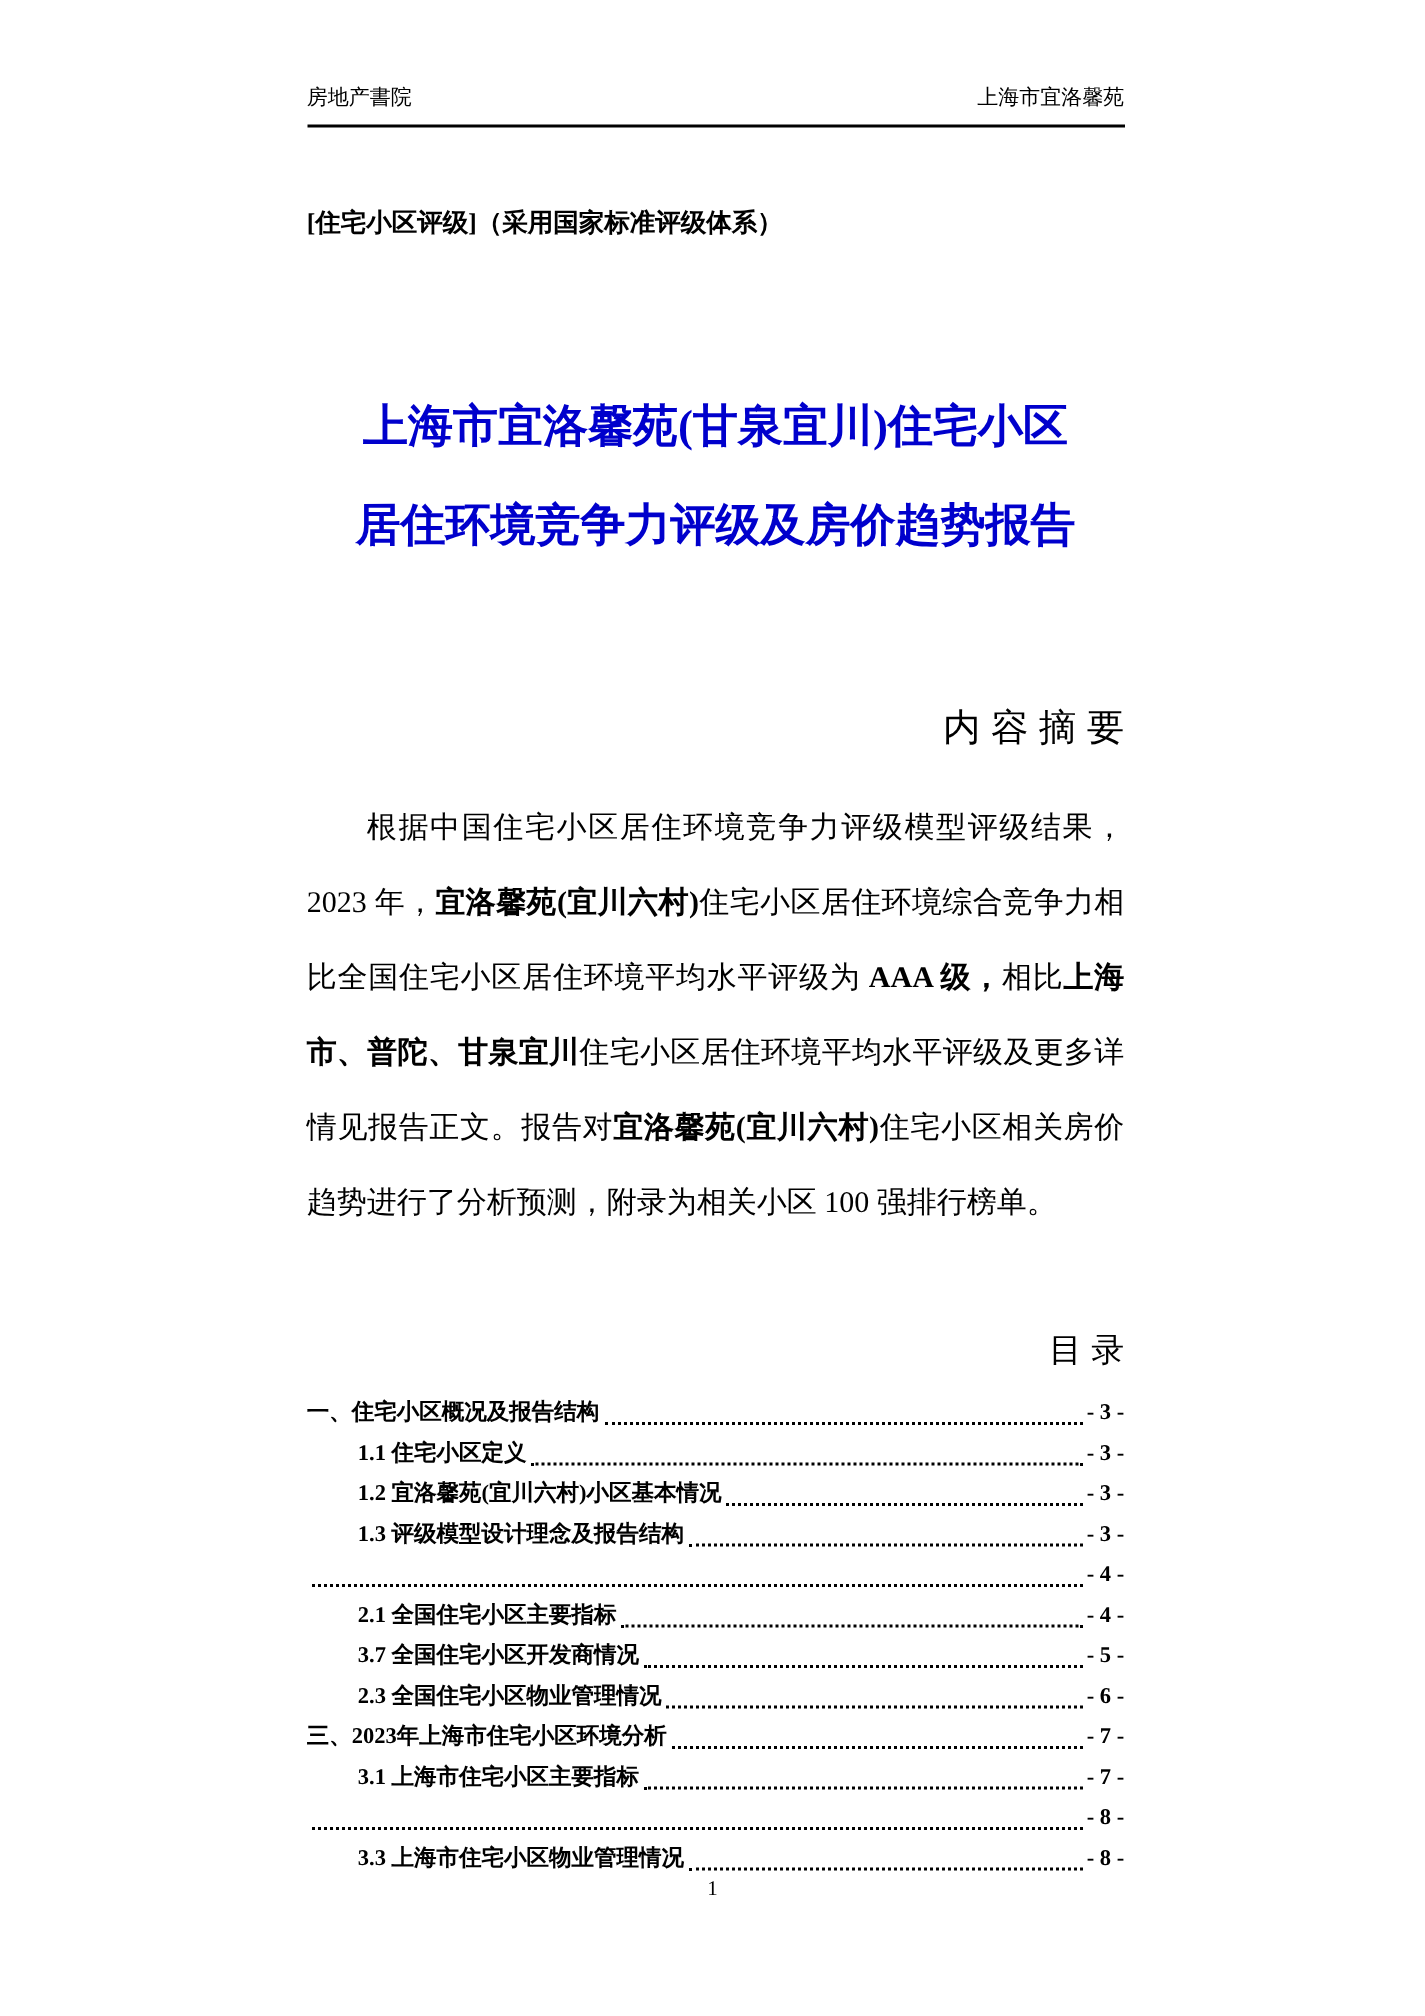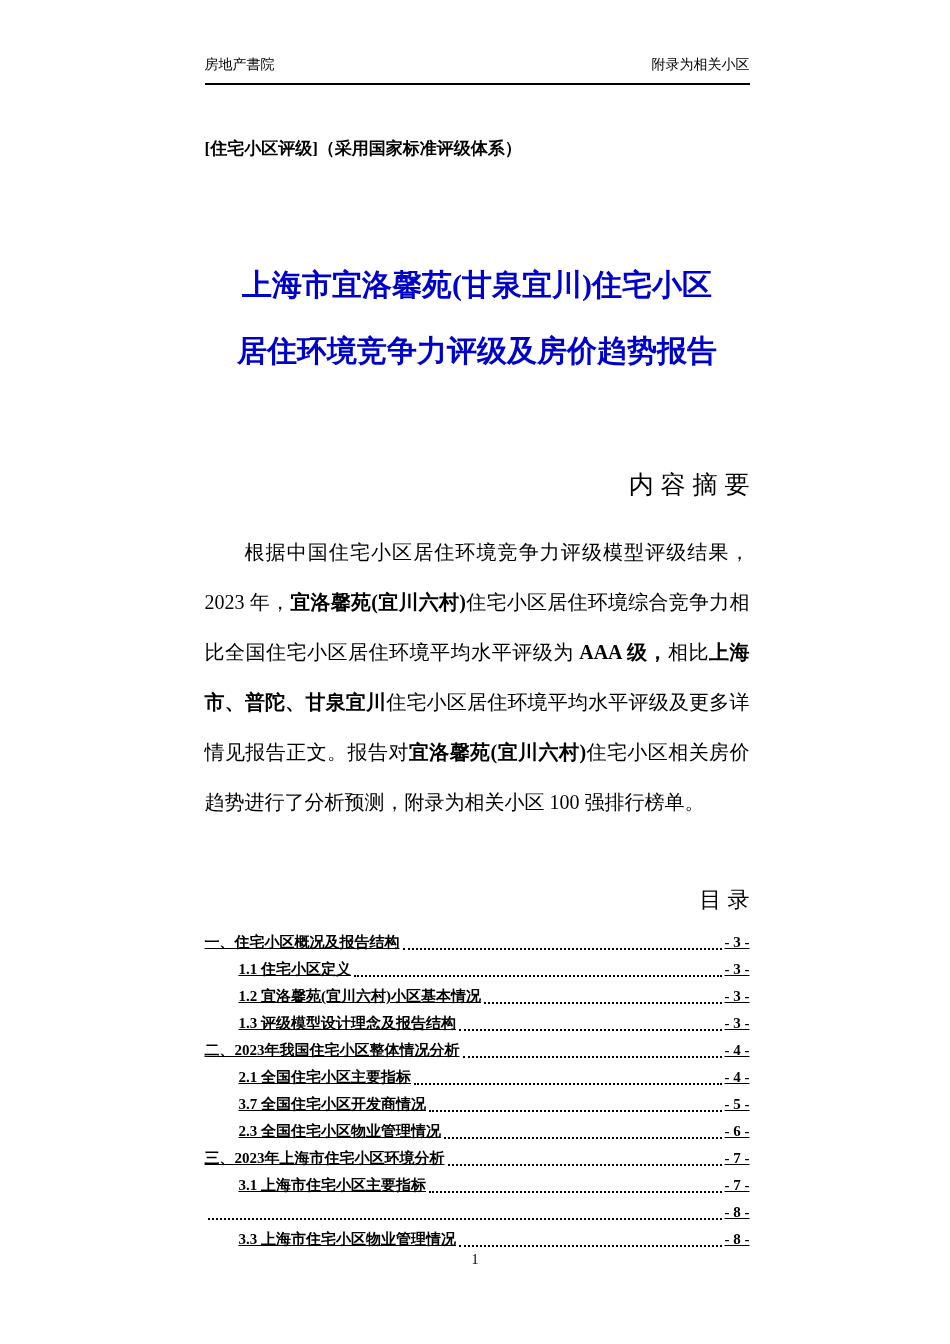--- a/index.html
+++ b/index.html
@@ -59,21 +59,20 @@
   
   .toc {
     margin-top: 14px;
     font-size: 15px;
   }
   .toc-row {
     display: flex;
     align-items: flex-end;
     line-height: 27px;
     cursor: default;
-    text-decoration: underline;
   }
   .toc-label { font-weight: bold; white-space: nowrap; }
   .toc-sub .toc-label { padding-left: 34px; }
   .toc-leader {
     flex: 1;
     border-bottom: 2px dotted #000;
     margin: 0 3px 6px 3px;
     min-width: 20px;
   }
   .toc-page { white-space: nowrap; font-weight: bold; }
@@ -86,21 +85,21 @@
     font-size: 14px;
   }
 </style>
 </head>
 <body>
 
 <div class="page">
 
   <div class="doc-header">
     <span>房地产書院</span>
-    <span>附录为相关小区</span>
+    <span>上海市宜洛馨苑</span>
   </div>
 
   <div class="classification">[住宅小区评级]（采用国家标准评级体系）</div>
 
   <div class="title-block" style="color: rgb(0, 0, 204);">
     <div class="title-line">上海市宜洛馨苑(甘泉宜川)住宅小区</div>
     <div class="title-line">居住环境竞争力评级及房价趋势报告</div>
   </div>
 
   <div class="section-heading abstract-heading">内 容 摘 要</div>
@@ -129,21 +128,20 @@
       <span class="toc-page">- 3 -</span>
     </div>
 
     <div class="toc-row toc-sub">
       <span class="toc-label">1.3 评级模型设计理念及报告结构</span>
       <span class="toc-leader"></span>
       <span class="toc-page">- 3 -</span>
     </div>
 
     <div class="toc-row">
-      <span class="toc-label">二、2023年我国住宅小区整体情况分析</span>
       <span class="toc-leader"></span>
       <span class="toc-page">- 4 -</span>
     </div>
 
     <div class="toc-row toc-sub">
       <span class="toc-label">2.1 全国住宅小区主要指标</span>
       <span class="toc-leader"></span>
       <span class="toc-page">- 4 -</span>
     </div>
 

